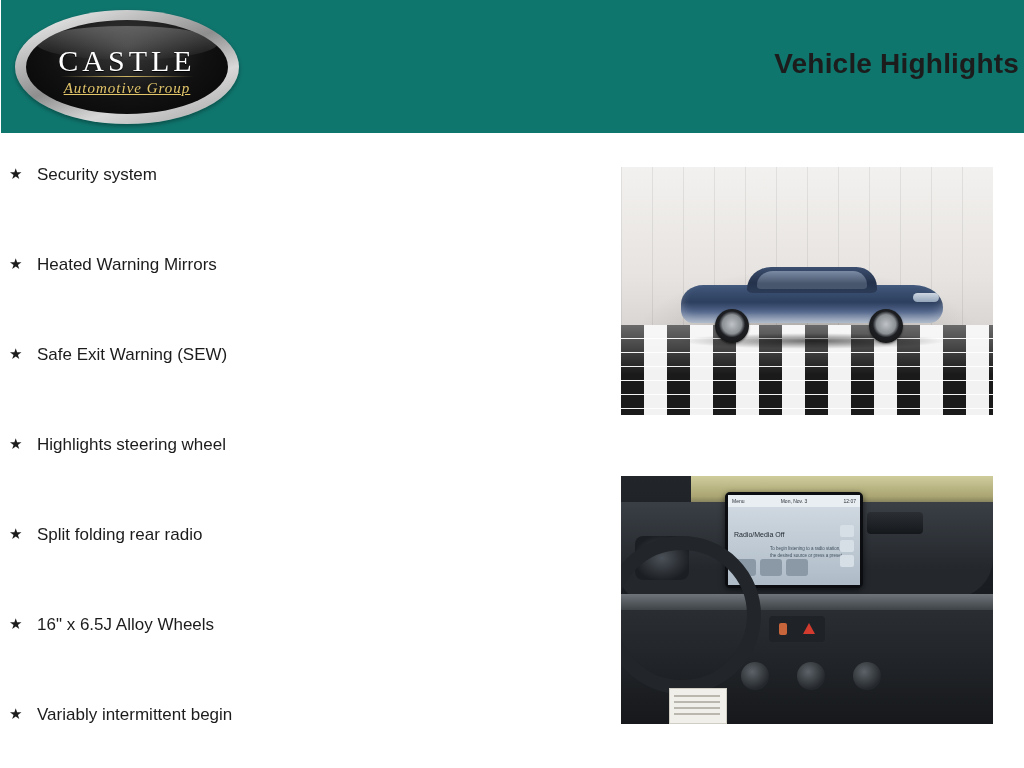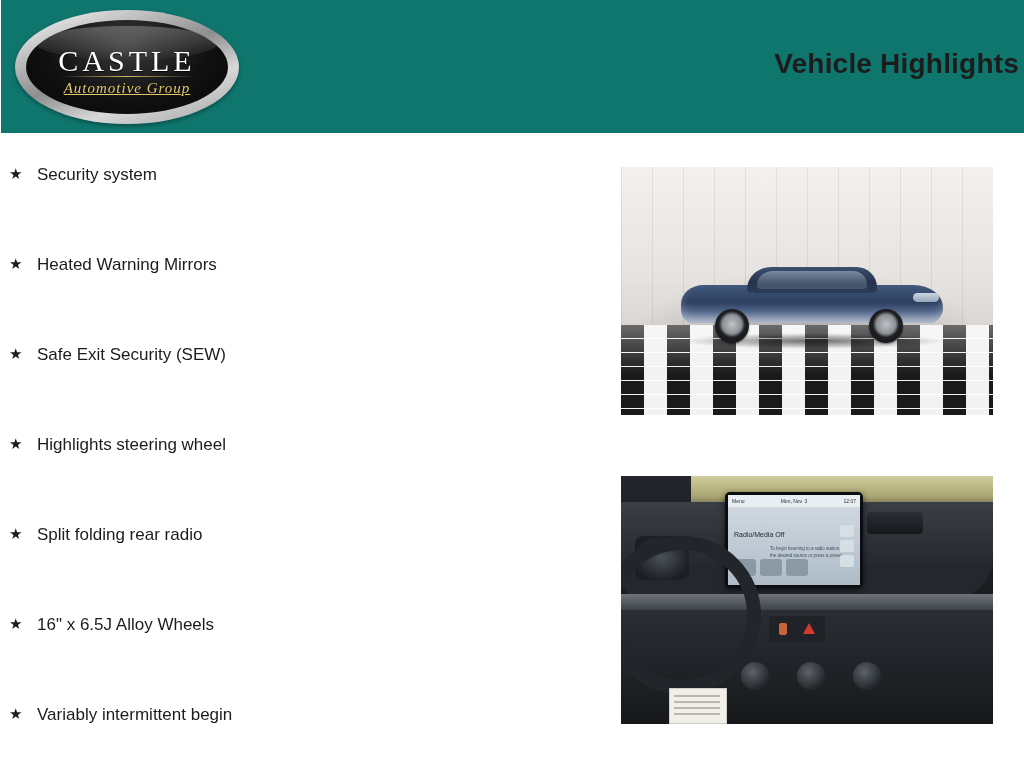--- a/index.html
+++ b/index.html
@@ -428,21 +428,21 @@
       <div class="feature-label">Security system</div>
     </div>
 
     <div class="feature-row">
       <div class="bullet">★</div>
       <div class="feature-label">Heated Warning Mirrors</div>
     </div>
 
     <div class="feature-row">
       <div class="bullet">★</div>
-      <div class="feature-label">Safe Exit Security (SEW)</div>
+      <div class="feature-label">Safe Exit Warning (SEW)</div>
     </div>
 
     <div class="feature-row">
       <div class="bullet">★</div>
       <div class="feature-label">Highlights steering wheel</div>
     </div>
 
     <div class="feature-row">
       <div class="bullet">★</div>
       <div class="feature-label">Split folding rear radio</div>

